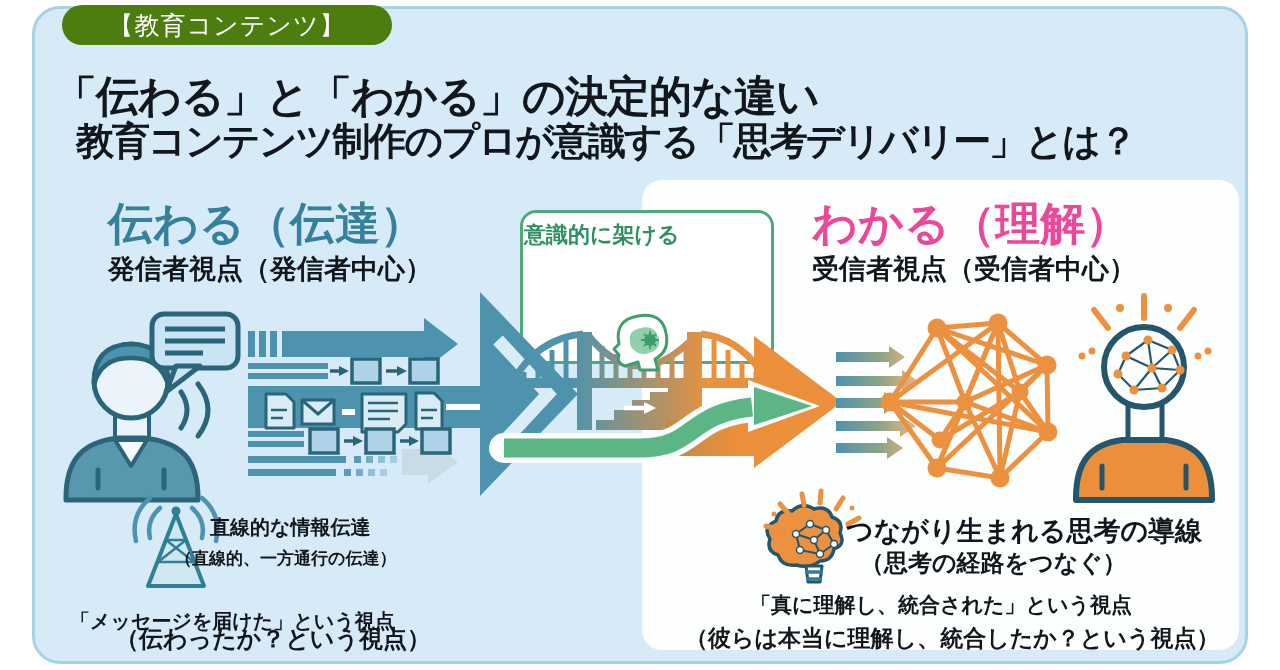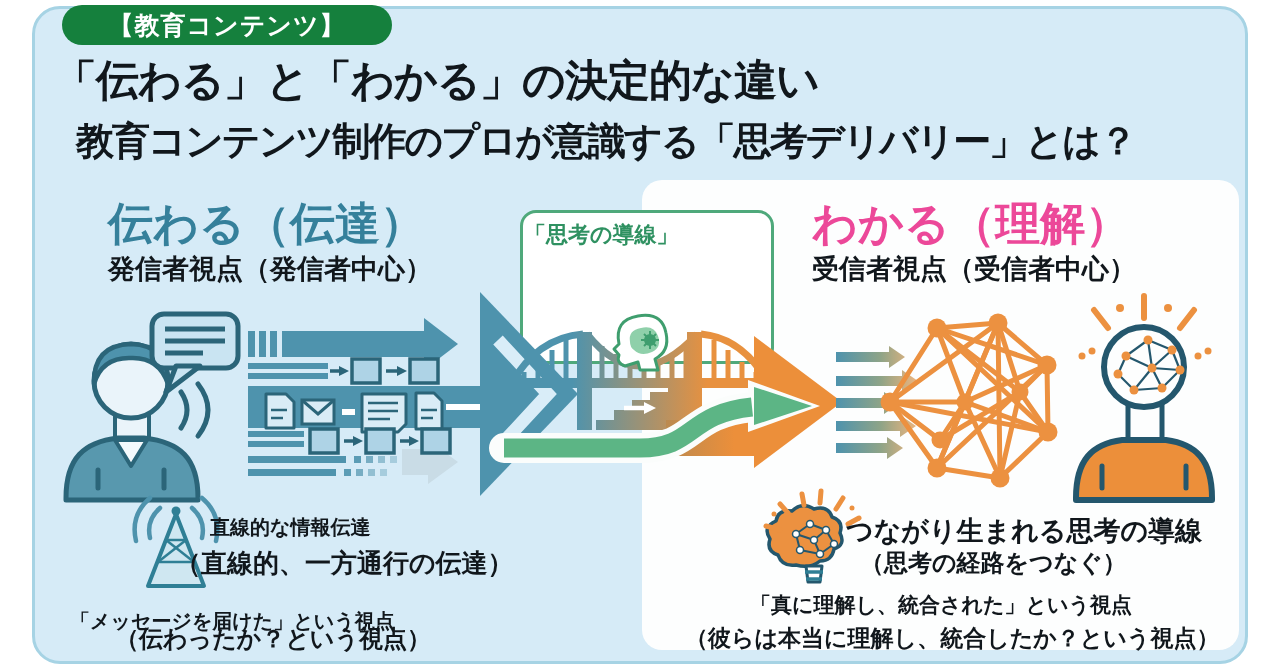--- a/index.html
+++ b/index.html
@@ -3,33 +3,33 @@
 <meta charset="utf-8">
 <style>
   html,body{margin:0;padding:0}
   body{width:1280px;height:670px;background:#ffffff;position:relative;overflow:hidden;
        font-family:"Liberation Sans","DejaVu Sans",sans-serif;}
   .card{position:absolute;left:32px;top:6px;width:1210px;height:652px;background:#D6EBF7;
         border:3px solid #A6D3E4;border-radius:28px;}
   .white-panel{position:absolute;left:642px;top:180px;width:597px;height:470px;background:#FDFEFE;border-radius:20px;}
   .green-box{position:absolute;left:520px;top:210px;width:248px;height:148px;background:#ffffff;
              border:3px solid #4FA97B;border-radius:16px;}
-  .badge{position:absolute;left:62px;top:5px;width:330px;height:40px;background:#15803d;border-radius:21px;
-         color:#ffffff;font-size:25px;font-weight:700;letter-spacing:1px;
+  .badge{position:absolute;left:62px;top:5px;width:330px;height:40px;background:#4d7c0f;border-radius:21px;
+         color:#ffffff;font-size:25px;font-weight:400;letter-spacing:1px;
          display:flex;align-items:center;justify-content:center;}
   .txt{position:absolute;font-weight:800;color:#11171C;white-space:nowrap;line-height:1.15}
-  .t1{left:54px;top:56px;font-size:43px;font-weight:900;letter-spacing:-1px;text-align:left}
+  .t1{left:54px;top:72px;font-size:43px;font-weight:900;letter-spacing:-1px;text-align:left}
   .t2{left:76px;top:120px;font-size:38px;font-weight:900;letter-spacing:-2px;text-align:center}
   .lh{left:108px;top:198px;width:350px;font-size:45px;color:#35809B;font-weight:900}
   .ls{left:108px;top:254px;width:350px;font-size:27px}
   .rh{left:812px;top:198px;width:380px;font-size:45px;color:#ec4899;font-weight:900}
   .rs{left:812px;top:254px;width:380px;font-size:27px}
   .cb{left:524px;top:220px;width:240px;font-size:22px;color:#2F9161;line-height:30px;font-weight:800}
   .f1l{left:210px;top:516px;width:330px;font-size:20px}
-  .f2l{left:175px;top:549px;width:400px;font-size:26px}
+  .f2l{left:175px;top:549px;width:400px;font-size:17px}
   .q1l{left:70px;top:610px;width:460px;font-size:20px}
   .q2l{left:115px;top:625px;width:370px;font-size:24px}
   .f1r{left:846px;top:516px;width:370px;font-size:27px}
   .f2r{left:860px;top:549px;width:340px;font-size:24px}
   .q1r{left:750px;top:593px;width:470px;font-size:21px}
   .q2r{left:685px;top:625px;width:580px;font-size:23px}
   svg.art{position:absolute;left:0;top:0}
 </style>
 </head>
 <body>
@@ -347,21 +347,21 @@
 <div class="badge">【教育コンテンツ】</div>
 <div class="txt t1">「伝わる」と「わかる」の決定的な違い</div>
 <div class="txt t2">教育コンテンツ制作のプロが意識する「思考デリバリー」とは？</div>
 
 <div class="txt lh">伝わる（伝達）</div>
 <div class="txt ls">発信者視点（発信者中心）</div>
 <div class="txt rh">わかる（理解）</div>
 <div class="txt rs">受信者視点（受信者中心）</div>
 
 <div class="txt cb">
-  <div>「思考の導線」</div>
+  <div>意識的に架ける</div>
 </div>
 
 <div class="txt f1l">直線的な情報伝達</div>
 <div class="txt f2l">（直線的、一方通行の伝達）</div>
 <div class="txt q1l">「メッセージを届けた」という視点</div>
 <div class="txt q2l">（伝わったか？という視点）</div>
 
 <div class="txt f1r">つながり生まれる思考の導線</div>
 <div class="txt f2r">（思考の経路をつなぐ）</div>
 <div class="txt q1r">「真に理解し、統合された」という視点</div>

